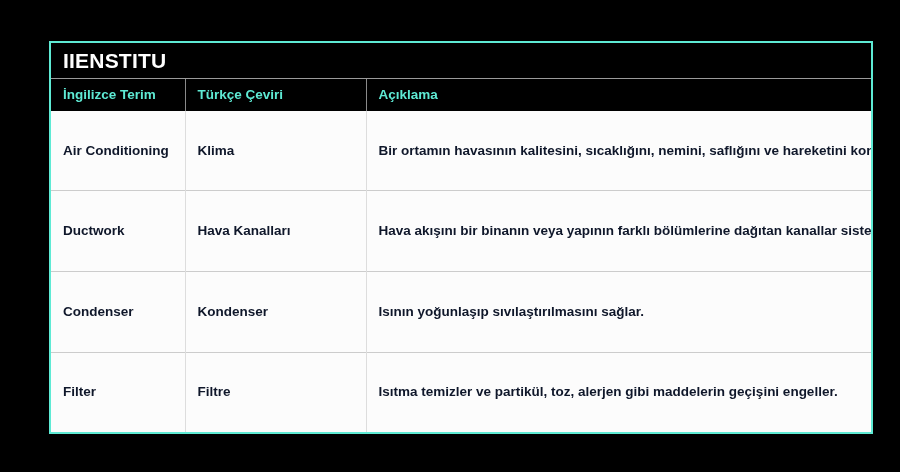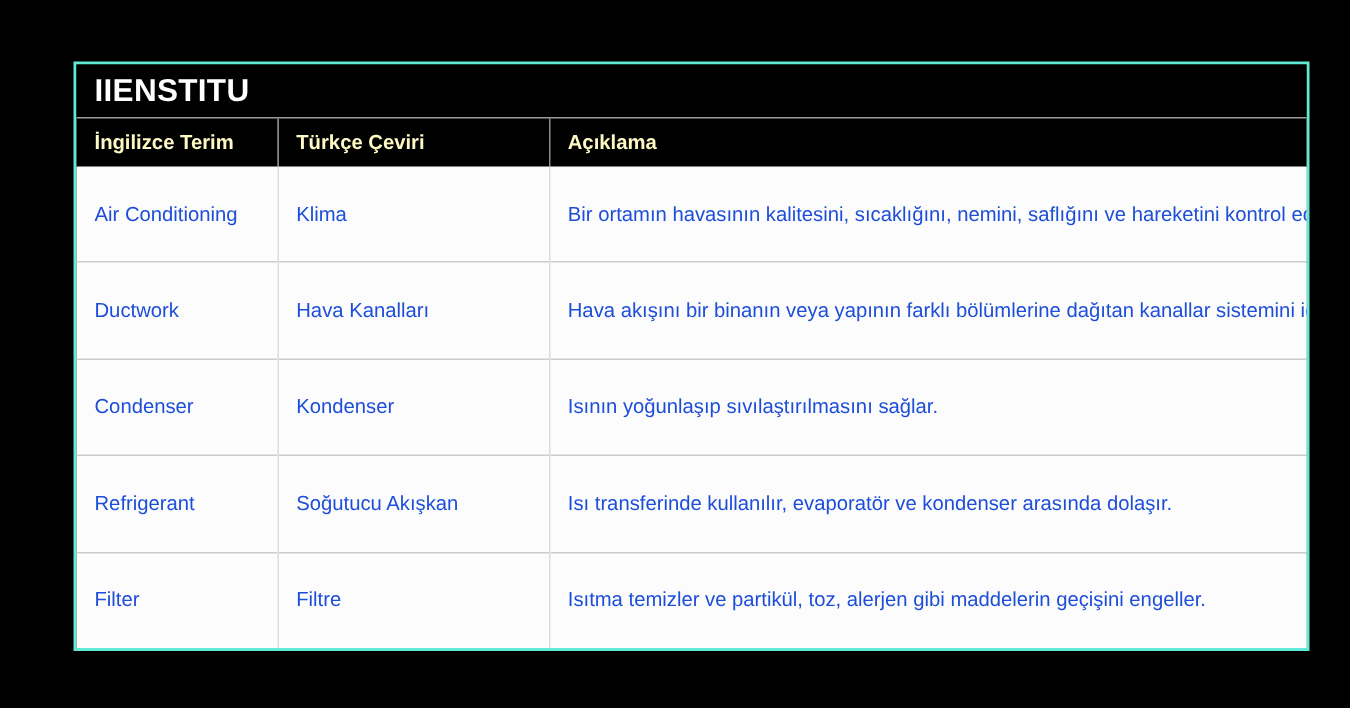--- a/index.html
+++ b/index.html
@@ -52,36 +52,36 @@
   table.glossary {
     width: 100%;
     flex: 1 1 auto;
     border-collapse: collapse;
     table-layout: fixed;
     background: #fcfcfc;
   }
 
   table.glossary th {
     background: #000000;
-    color: #fef9c3;
+    color: #5eead4;
     font-size: 13.5px;
     font-weight: 700;
     text-align: left;
     vertical-align: middle;
     padding: 8px 12px;
     line-height: 16px;
     border-left: 1px solid #8a8a8a;
   }
   table.glossary th:first-child { border-left: none; }
 
   table.glossary td {
     background: #fcfcfc;
-    color: #1d4ed8;
+    color: #0f172a;
     font-size: 13.5px;
-    font-weight: 400;
+    font-weight: 700;
     text-align: left;
     vertical-align: middle;
     padding: 8px 12px;
     line-height: 16px;
     border-top: 1px solid #cccccc;
     border-left: 1px solid #dddddd;
     white-space: nowrap;
     overflow: hidden;
   }
   table.glossary td:first-child { border-left: none; }
@@ -124,25 +124,20 @@
             <td>Ductwork</td>
             <td>Hava Kanalları</td>
             <td>Hava akışını bir binanın veya yapının farklı bölümlerine dağıtan kanallar sistemini içerir.</td>
           </tr>
           <tr>
             <td>Condenser</td>
             <td>Kondenser</td>
             <td>Isının yoğunlaşıp sıvılaştırılmasını sağlar.</td>
           </tr>
           <tr>
-            <td>Refrigerant</td>
-            <td>Soğutucu Akışkan</td>
-            <td>Isı transferinde kullanılır, evaporatör ve kondenser arasında dolaşır.</td>
-          </tr>
-          <tr>
             <td>Filter</td>
             <td>Filtre</td>
             <td>Isıtma temizler ve partikül, toz, alerjen gibi maddelerin geçişini engeller.</td>
           </tr>
         </tbody>
     </table>
 
   </div>
 </div>
 

